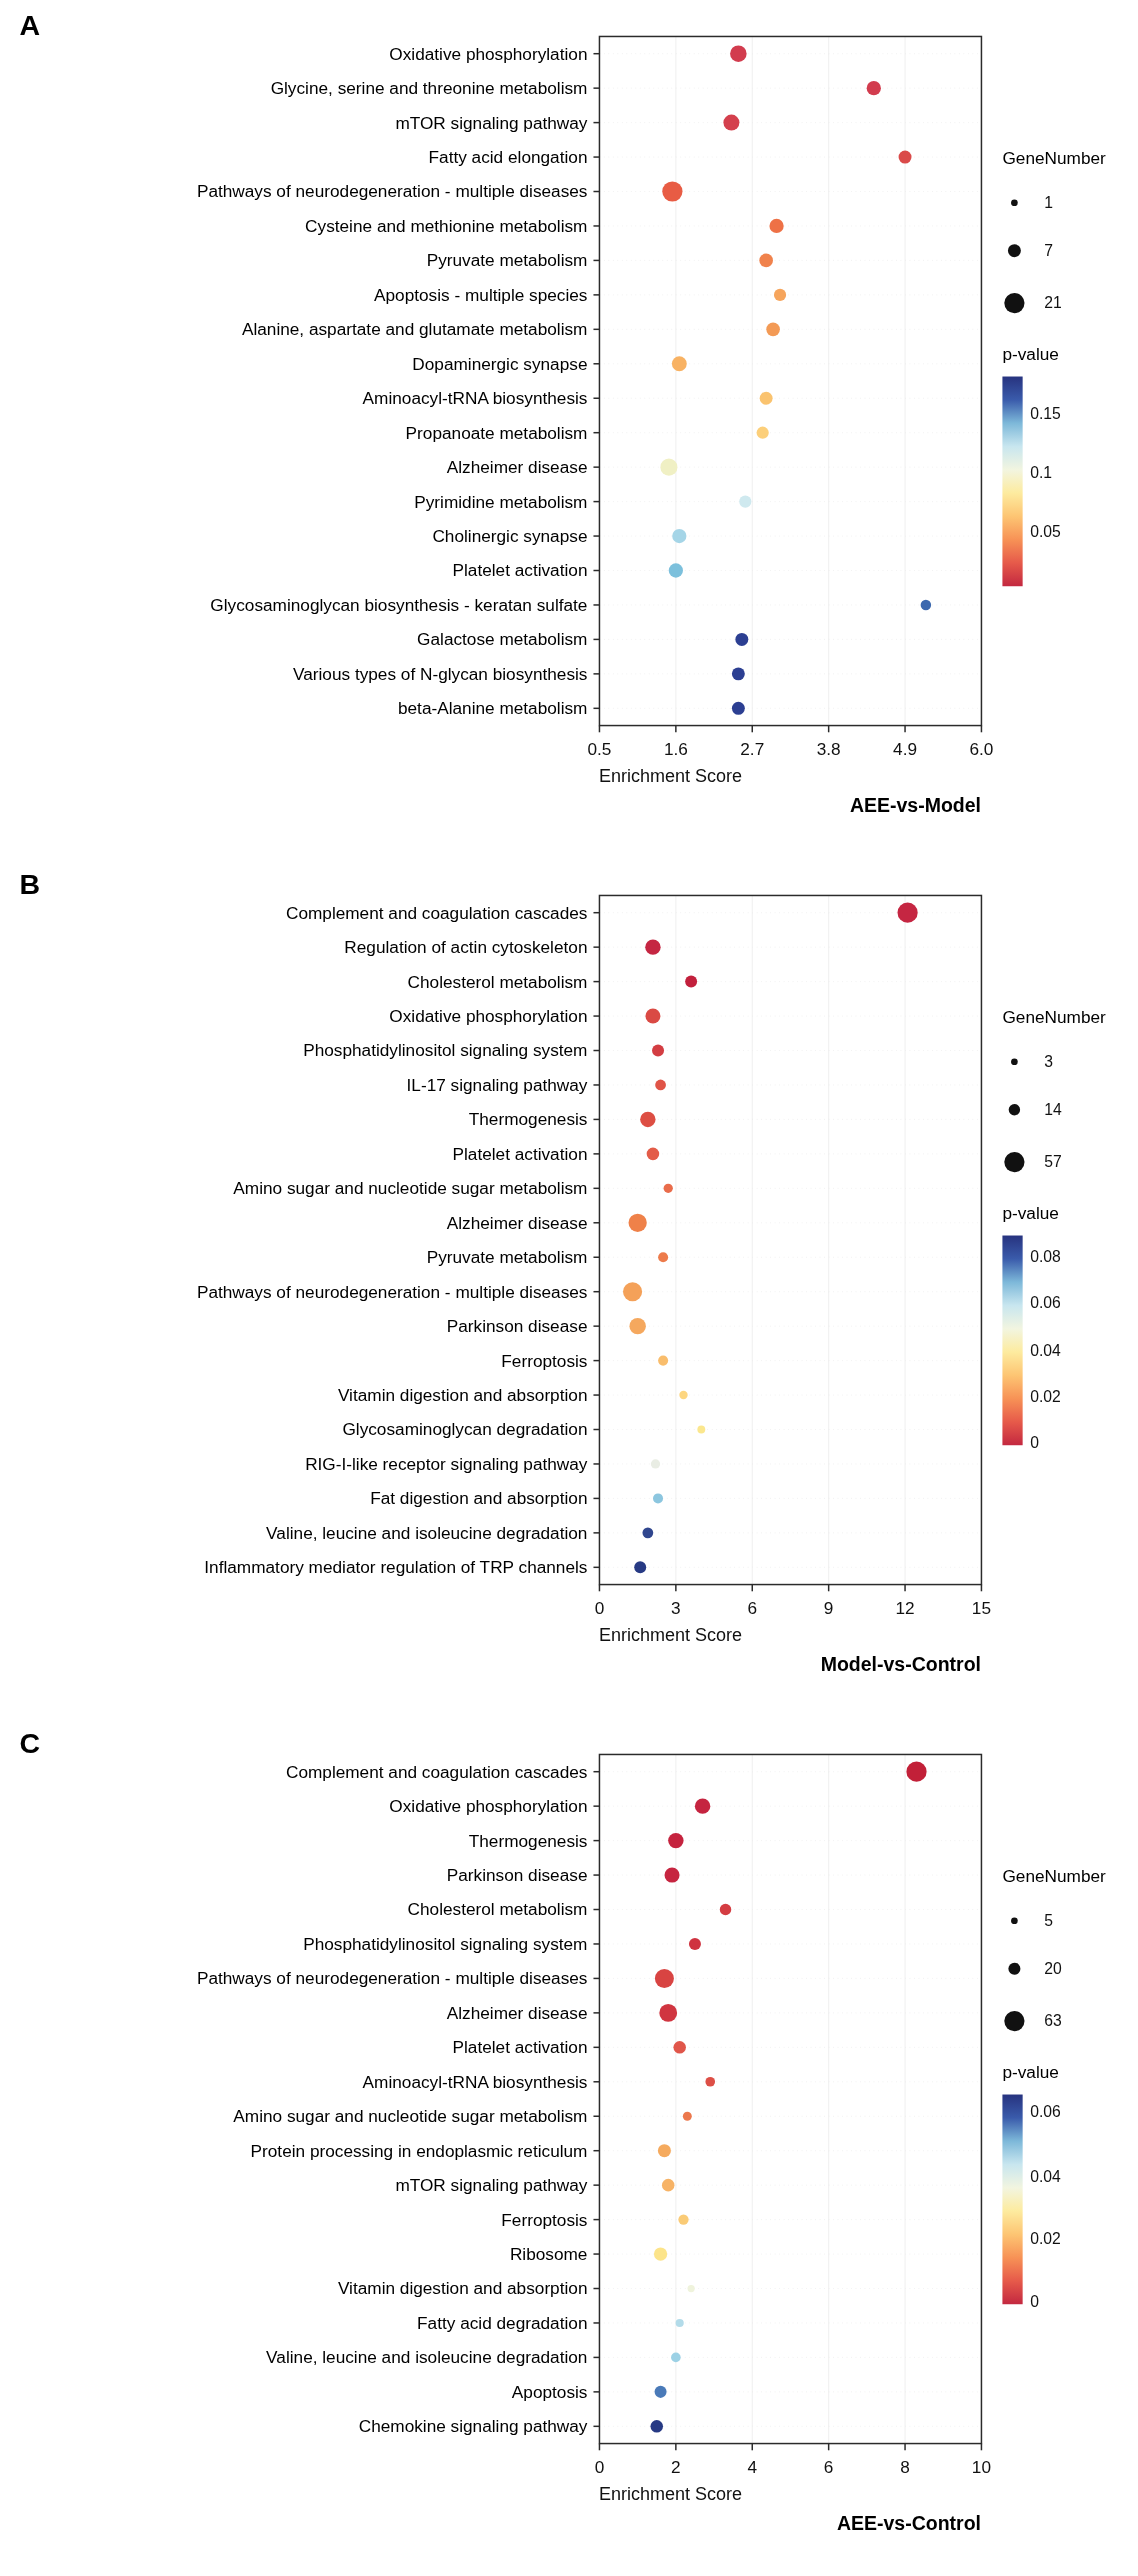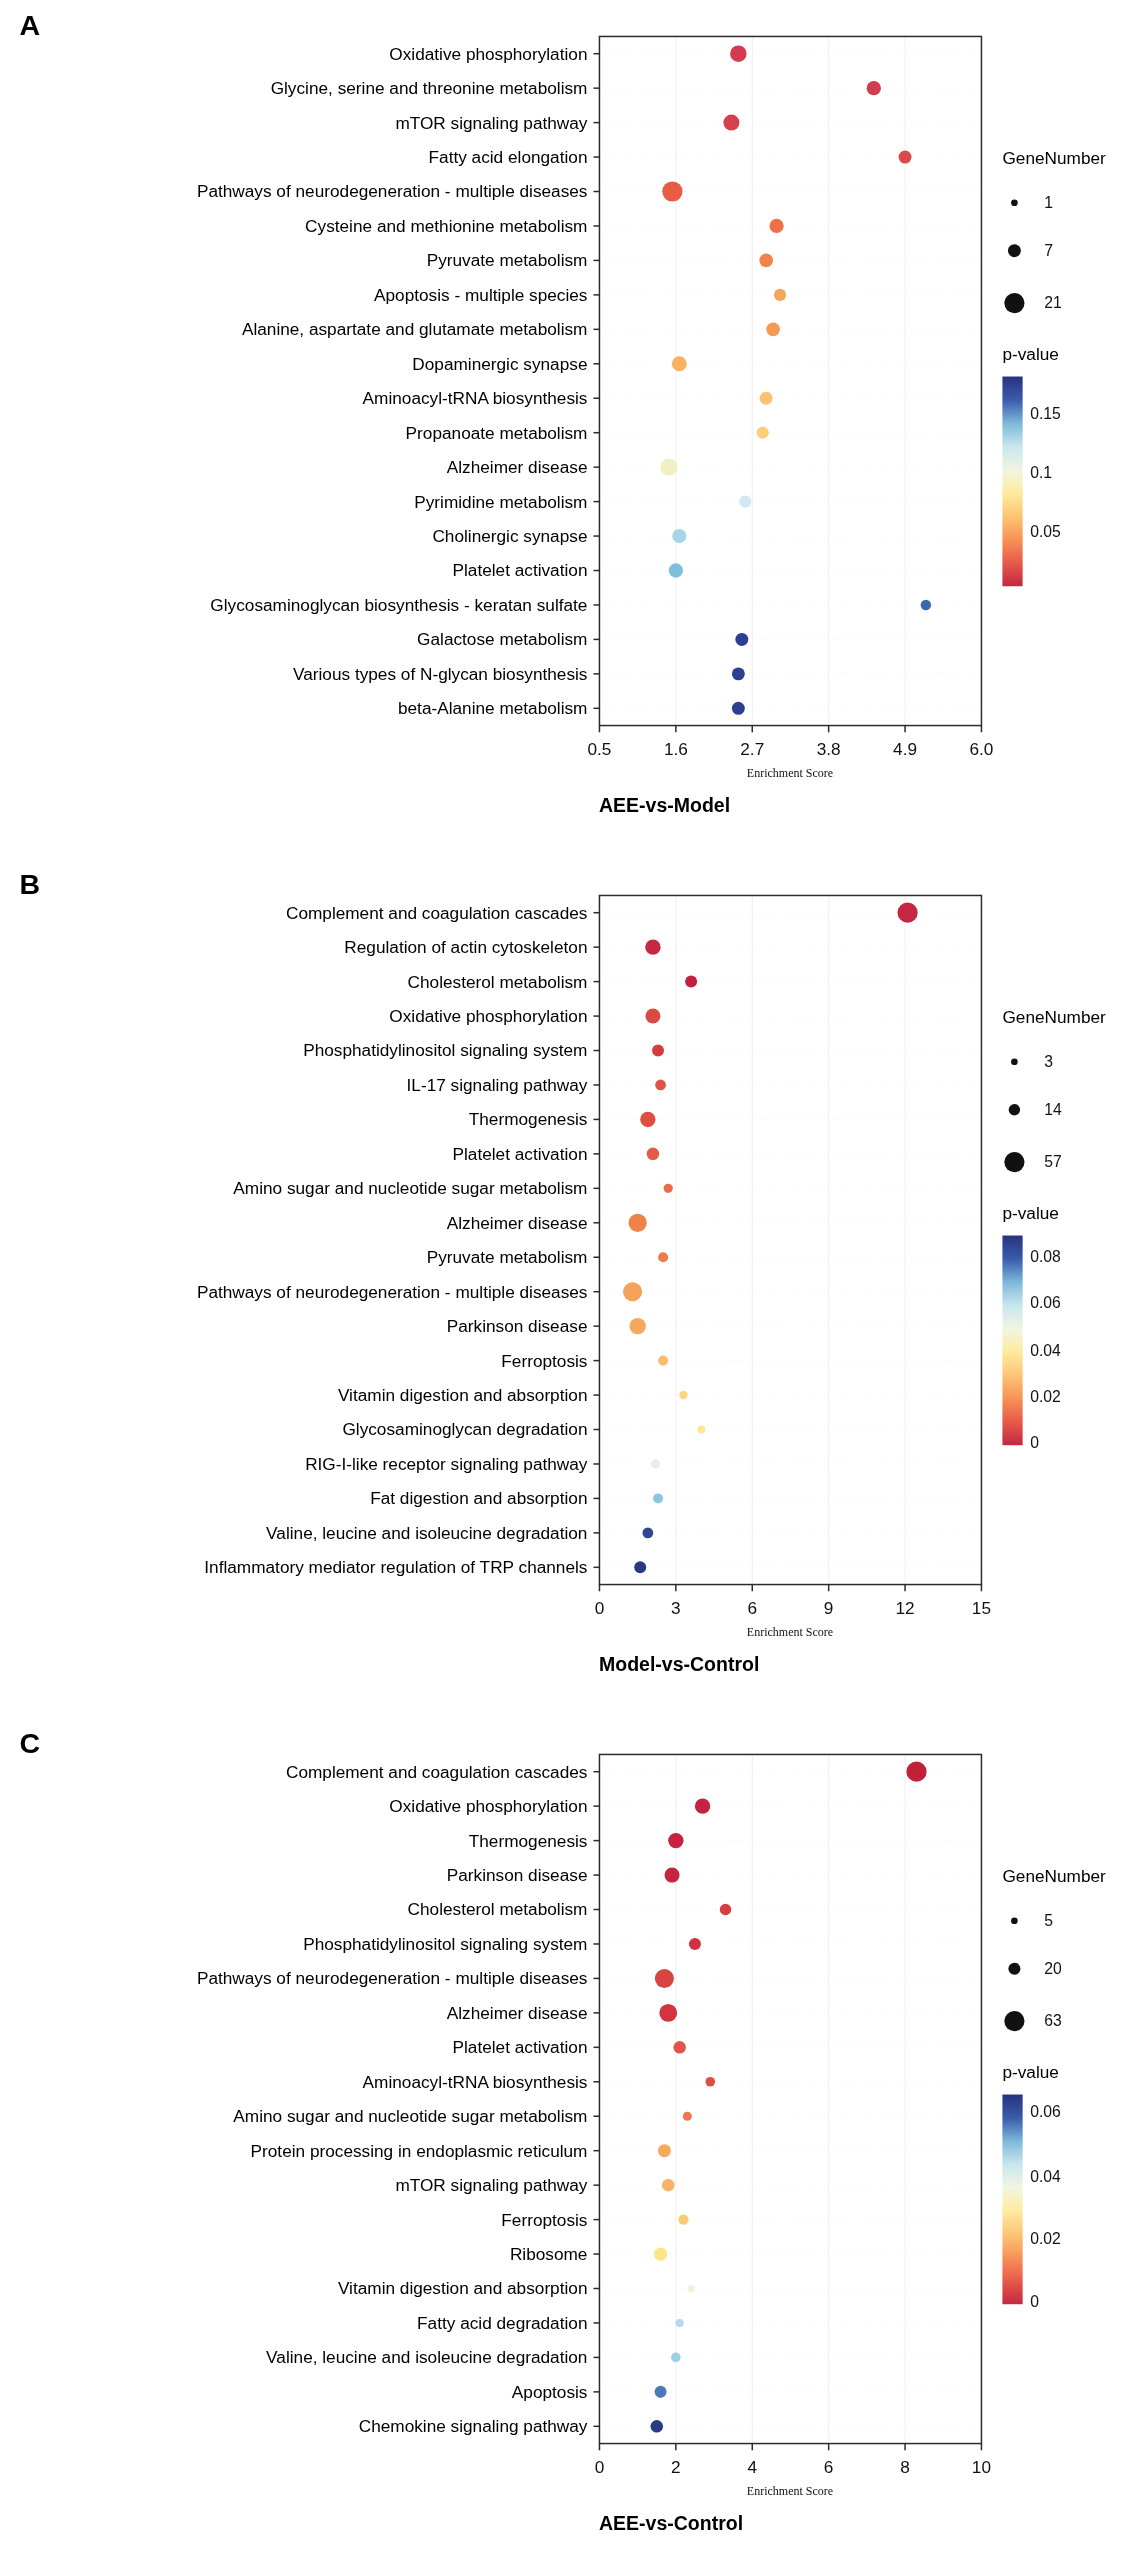--- a/index.html
+++ b/index.html
@@ -32,31 +32,30 @@
   svg.chart {
     position: absolute;
     top: 13.5px;
     left: 0;
   }
   .x-axis-title {
     position: absolute;
     top: 766px;
     left: 599px;
     width: 382px;
-    text-align: center;
-    font-size: 12px;
+    text-align: left;
+    font-size: 18px;
     color: #111;
-    font-family: Liberation Serif, serif;
   }
   .panel-title {
     position: absolute;
     top: 794px;
     left: 599px;
     width: 382px;
-    text-align: left;
+    text-align: right;
     font-size: 19.5px;
     font-weight: bold;
   }
   svg text { font-family: "Liberation Sans", "DejaVu Sans", sans-serif; }
   .ylab { font-size: 23px; fill: #000; }
   .xtick { font-size: 23px; fill: #111; }
   .legend-title { font-size: 23px; fill: #000; }
   .legend-val { font-size: 21px; fill: #111; }
 </style>
 </head>

